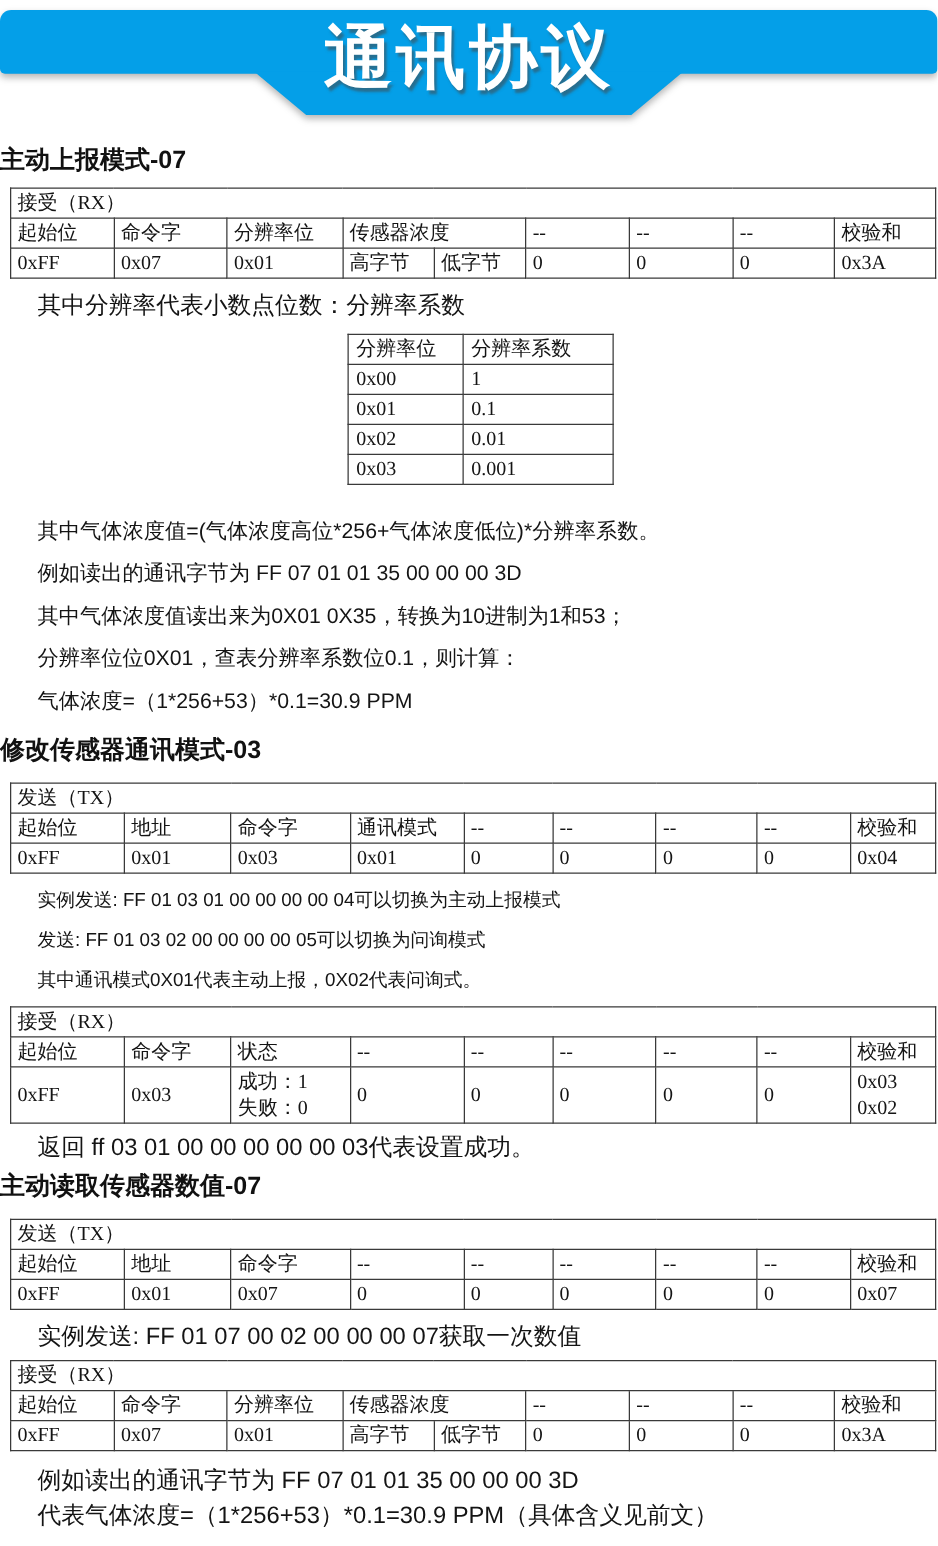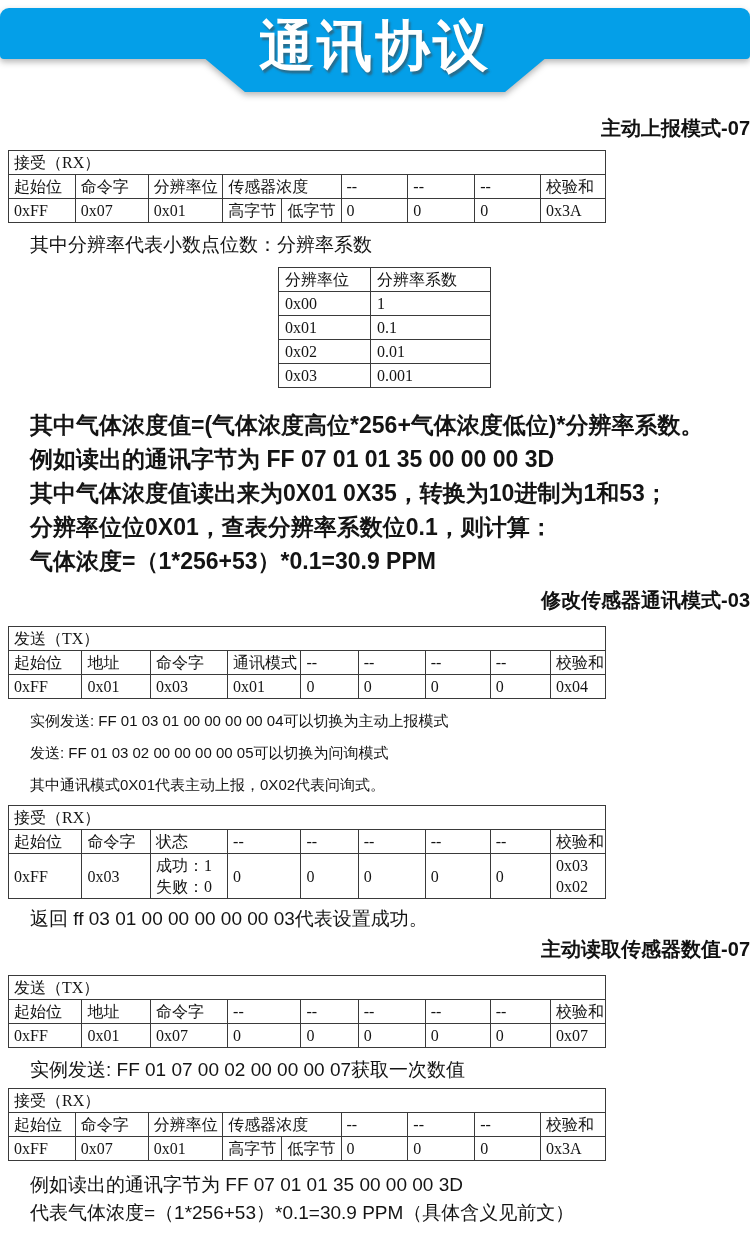--- a/index.html
+++ b/index.html
@@ -11,38 +11,38 @@
   .banner-wrap{position:relative;height:100px;}
   .banner-shape{position:absolute;inset:0;filter:drop-shadow(0 3px 3px rgba(90,90,90,.45));}
   .banner-bar{position:absolute;top:8px;left:0;width:750px;height:51px;
     background:#049fe8;border-radius:9px 9px 4px 4px;}
   .banner-trap{position:absolute;top:57px;left:203px;width:344px;height:35px;
     background:#049fe8;clip-path:polygon(0 0,100% 0,87.8% 100%,12.2% 100%);}
   .banner-title{position:absolute;top:16px;left:0;width:100%;margin:0;text-align:center;
     font-size:55px;line-height:60px;font-weight:bold;color:#ffffff;letter-spacing:3px;
     text-shadow:2px 3px 2px rgba(70,70,70,.55);}
   
-  .sec-title{text-align:right;font-size:20px;line-height:24px;font-weight:700;color:#111;}
+  .sec-title{text-align:left;font-size:20px;line-height:24px;font-weight:700;color:#111;}
   .sec-title.s1{margin:16px 0 10px 0;}
   .sec-title.s2{margin:10px 0 14px 0;}
   .sec-title.s3{margin:6px 0 14px 0;}
   
-  table.proto{width:598px;margin-left:8px;border-collapse:collapse;table-layout:fixed;
+  table.proto{width:741px;margin-left:8px;border-collapse:collapse;table-layout:fixed;
     font-family:"Liberation Serif","DejaVu Serif",serif;font-size:16px;color:#141414;}
   table.proto td{border:1px solid #3a3a3a;padding:0 5px;height:23px;line-height:21px;
     overflow:hidden;white-space:nowrap;}
   table.proto td.cap{font-size:16px;}
   table.proto td.two{white-space:normal;line-height:21px;height:auto;padding:1px 5px;}
   
   table.res{margin-left:278px;width:212px;border-collapse:collapse;table-layout:fixed;
     font-family:"Liberation Serif","DejaVu Serif",serif;font-size:16px;}
   table.res td{border:1px solid #3a3a3a;padding:0 6px;height:23px;line-height:21px;white-space:nowrap;}
   
   .note{margin:10px 0 10px 30px;font-size:19px;line-height:24px;font-weight:500;}
-  .para{margin:20px 0 0 30px;font-size:23px;font-weight:700;}
+  .para{margin:20px 0 0 30px;font-size:17px;font-weight:400;}
   .para div{line-height:34px;}
   .lines{margin:6px 0 4px 30px;font-size:15px;font-weight:500;}
   .lines div{line-height:32px;}
   .endlines{margin:10px 0 0 30px;font-size:19px;font-weight:500;}
   .endlines div{line-height:28px;}
   .mt8{margin-top:8px;margin-bottom:6px;}
   .mb6{margin-bottom:6px;}
 </style>
 </head>
 <body>

